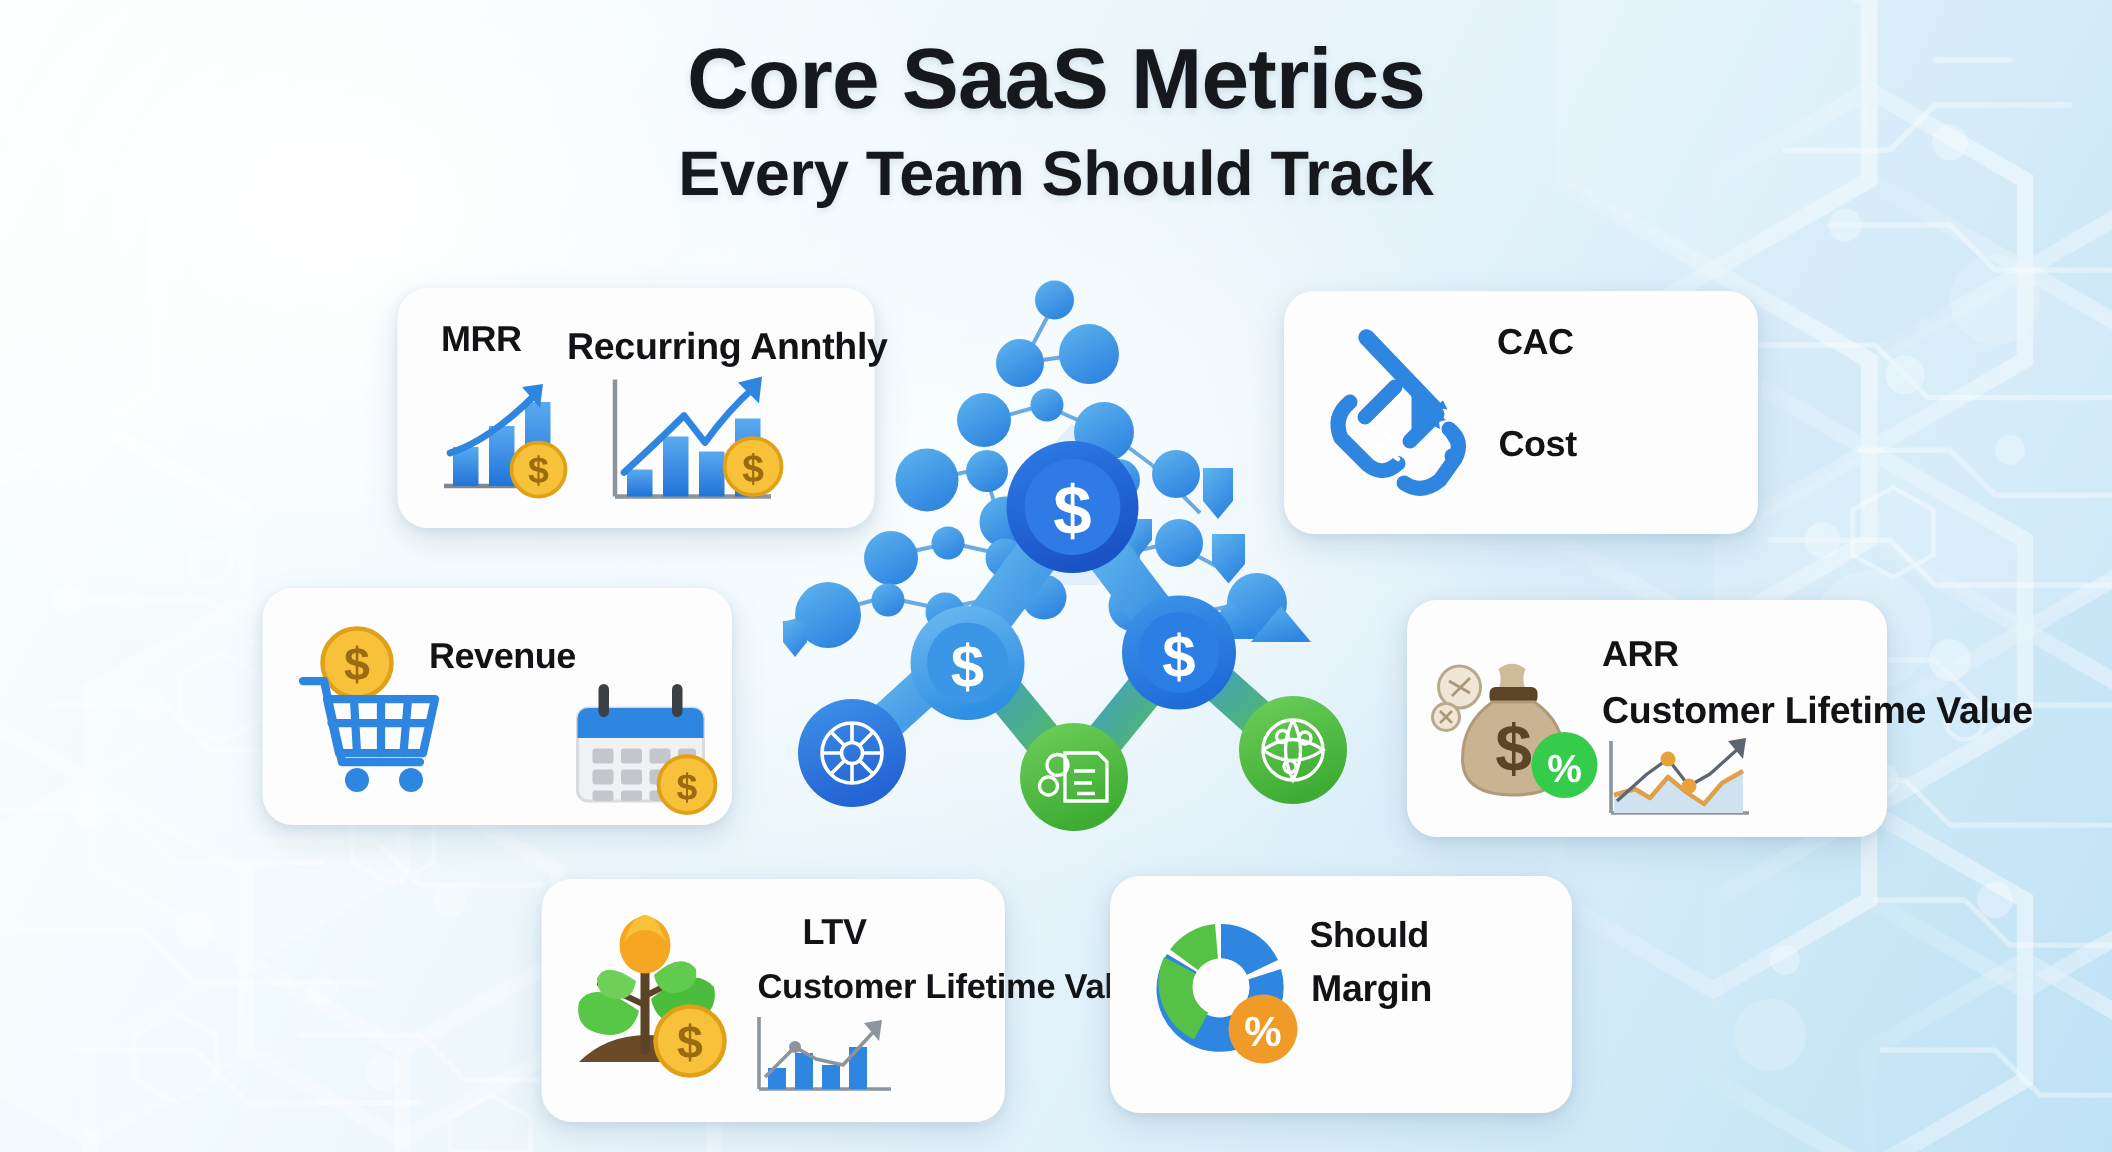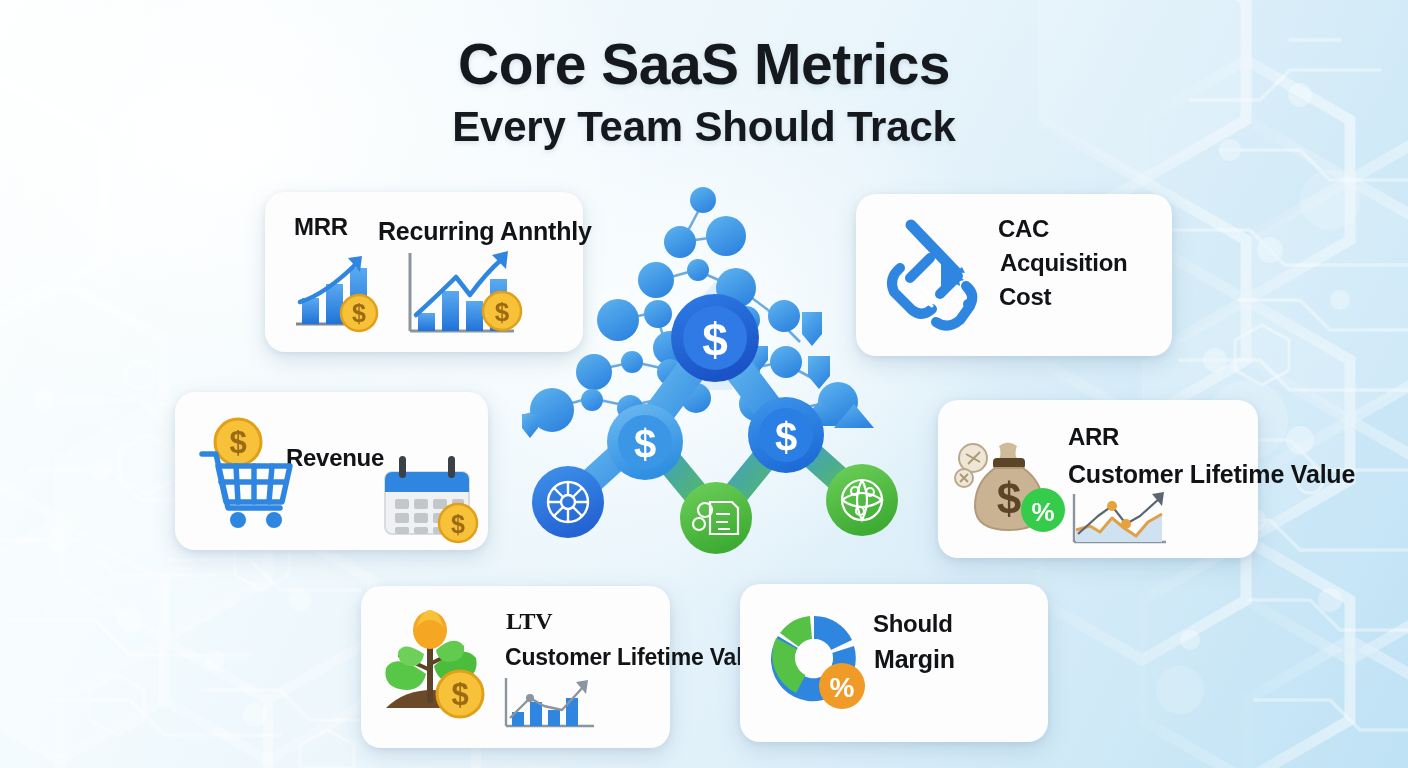--- a/index.html
+++ b/index.html
@@ -18,21 +18,21 @@
 
   
   .bg-layer{position:absolute;inset:0;pointer-events:none;}
   .bg-hex{opacity:.55;}
   .bg-circuit{opacity:.5;}
 
   
   .title-block{position:absolute;left:0;right:0;top:24px;text-align:center;}
   .title-main{
     font-size:57px;font-weight:bold;color:#15181c;letter-spacing:-.5px;
-    line-height:1.02;margin:11px;
+    line-height:1.02;margin:0;
     text-shadow:0 2px 5px rgba(120,150,175,.26);
   }
   .title-sub{
     font-size:42px;font-weight:bold;color:#15181c;letter-spacing:-.2px;
     line-height:1.05;margin:12px 0 0 0;
     text-shadow:0 2px 5px rgba(120,150,175,.22);
   }
 
   
   .card{
@@ -351,21 +351,20 @@
     <rect x="70" y="58" width="17" height="30" fill="url(#barblue)"></rect>
     <rect x="94" y="36" width="17" height="52" fill="url(#barblue)"></rect>
     <path d="M20 72 Q44 50 60 34 L74 52 Q90 30 106 16" stroke="#2f86e0" stroke-width="4.5" fill="none" stroke-linecap="round" stroke-linejoin="round"></path>
     <path d="M96 12 L112 8 L110 26 Z" fill="#2f86e0"></path>
     <circle cx="106" cy="68" r="19" fill="#f7c13a" stroke="#e0a018" stroke-width="2.5"></circle>
     <text x="106" y="78" font-family="Liberation Sans, sans-serif" font-size="26" font-weight="bold" fill="#9a6b11" text-anchor="middle">$</text>
   </svg>
 
   <div class="card" id="card-cac"></div>
   <div class="card-text card-label" style="left:998px;top:215px;">CAC</div>
-  <div class="card-text card-label" style="left:1000px;top:249px;">Acquisition</div>
   <div class="card-text card-label" style="left:999px;top:283px;">Cost</div>
 
   <svg class="svgart" style="left:878px;top:210px;" width="110" height="120" viewBox="0 0 110 120">
     <g stroke="#2f86e0" stroke-width="11" fill="none" stroke-linecap="round">
       <path d="M33 15 L78 62"></path>
     </g>
     <path d="M63 52 L86 70 L63 76 Z" fill="#2f86e0"></path>
     <g stroke="#2f86e0" stroke-width="10" fill="none" stroke-linecap="round" stroke-linejoin="round">
       <path d="M22 58 Q10 68 16 82 L34 100 Q44 108 54 99"></path>
       <path d="M52 48 L32 68"></path>
@@ -378,21 +377,21 @@
       <path d="M84 78 l8 1 -3 7 z"></path>
       <path d="M78 62 l6 -5 3 6 z"></path>
     </g>
     <g stroke="#ffffff" stroke-width="3" stroke-linecap="round">
       <path d="M44 78 L58 92"></path>
       <path d="M40 86 L54 96"></path>
     </g>
   </svg>
 
   <div class="card" id="card-mrr2"></div>
-  <div class="card-text card-label" style="left:286px;top:444px;">Revenue</div>
+  <div class="card-text card-label" style="left:286px;top:424px;">Revenue</div>
 
   <svg class="svgart" style="left:196px;top:412px;" width="100" height="120" viewBox="0 0 100 120">
     <circle cx="42" cy="30" r="23" fill="#f7c13a" stroke="#e0a018" stroke-width="3"></circle>
     <text x="42" y="41" font-family="Liberation Sans, sans-serif" font-size="31" font-weight="bold" fill="#9a6b11" text-anchor="middle">$</text>
     <g stroke="#2f86e0" stroke-width="5.5" fill="none" stroke-linecap="round" stroke-linejoin="round">
       <path d="M6 42 L20 42 L32 96 L84 96"></path>
       <path d="M22 54 L94 54 L86 90 L30 90 Z"></path>
       <path d="M40 54 L42 90 M58 54 L58 90 M76 54 L73 90"></path>
       <path d="M25 70 L90 70"></path>
     </g>
@@ -447,21 +446,21 @@
     <line x1="6" y1="52" x2="98" y2="52" stroke="#8b959f" stroke-width="2.4"></line>
     <path d="M8 40 L22 36 L32 42 L44 28 L56 38 L68 46 L80 32 L94 24 L94 52 L8 52 Z" fill="#cfe2f2"></path>
     <path d="M8 40 L22 36 L32 42 L44 28 L56 38 L68 46 L80 32 L94 24" stroke="#e0a04a" stroke-width="3" fill="none" stroke-linejoin="round"></path>
     <path d="M10 44 L30 26 L44 16 L58 34 L72 26 L92 8" stroke="#5b6672" stroke-width="2.2" fill="none" stroke-linejoin="round"></path>
     <path d="M84 4 L96 2 L94 16 Z" fill="#5b6672"></path>
     <circle cx="44" cy="16" r="5" fill="#e8a23c"></circle>
     <circle cx="58" cy="34" r="5" fill="#e8a23c"></circle>
   </svg>
 
   <div class="card" id="card-ltv"></div>
-  <div class="card-text card-label" style="left:506px;top:608px;font-family:Liberation Serif, serif;">LTV</div>
+  <div class="card-text card-label" style="left:535px;top:608px;">LTV</div>
   <div class="card-text card-desc-sm" style="left:505px;top:644px;">Customer Lifetime Value</div>
 
   <svg class="svgart" style="left:378px;top:604px;" width="110" height="118" viewBox="0 0 110 118">
     <path d="M8 104 q18 -18 46 -18 q28 0 46 18 z" fill="#6b4a2a"></path>
     <path d="M52 96 L52 42" stroke="#5c4226" stroke-width="6" stroke-linecap="round"></path>
     <path d="M52 66 L22 52" stroke="#5c4226" stroke-width="4" stroke-linecap="round"></path>
     <path d="M52 60 L80 46" stroke="#5c4226" stroke-width="4" stroke-linecap="round"></path>
     <path d="M48 70 q-30 -22 -40 -6 q-4 20 20 22 q16 0 20 -16 z" fill="#58c647"></path>
     <path d="M56 62 q28 -24 42 -8 q4 20 -20 24 q-18 2 -22 -16 z" fill="#4cbc3c"></path>
     <path d="M46 50 q-20 -14 -26 -2 q0 14 14 14 q10 0 12 -12 z" fill="#6ed058"></path>

